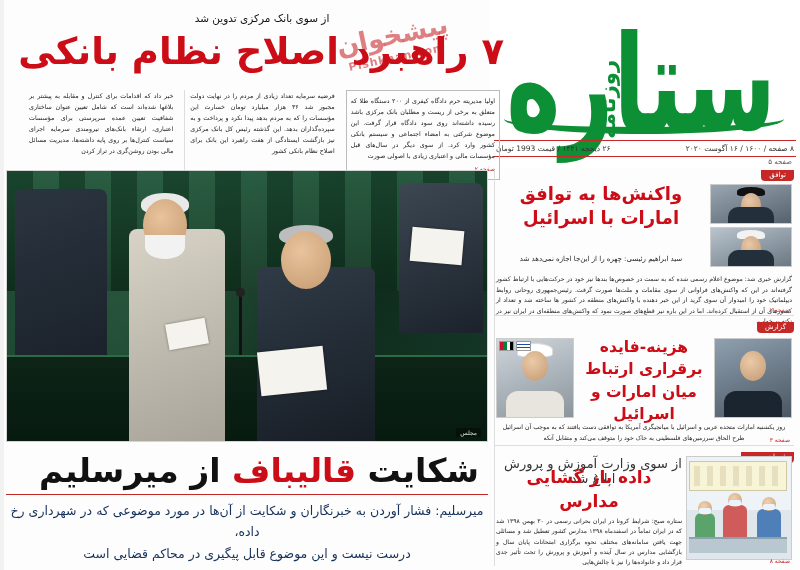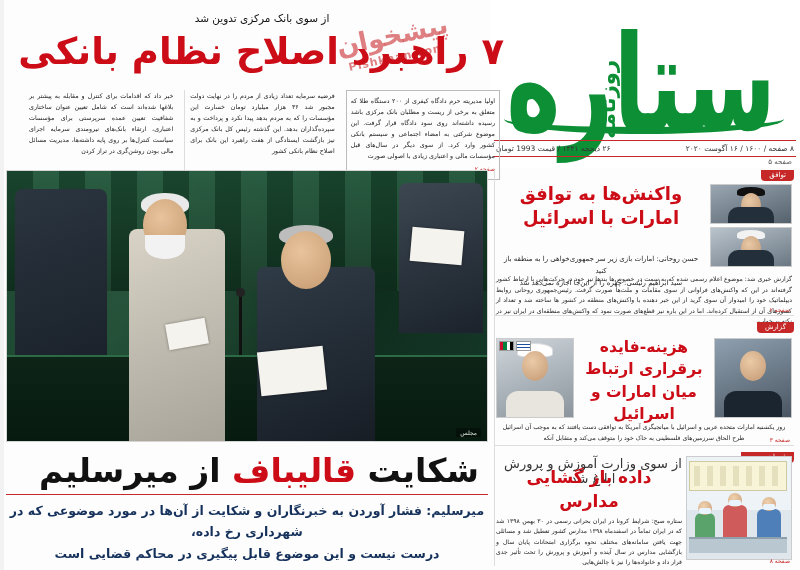--- a/index.html
+++ b/index.html
@@ -215,21 +215,21 @@
     margin-left: 24px;
   }
   .bottom-head .t .red { color: #cc0c16; }
   .bottom-rule {
     position: absolute; top: 494px; left: 6px; width: 482px;
     height: 1px; background: #c62828;
   }
   .bottom-sub {
     position: absolute; top: 500px; left: 6px; width: 482px;
     text-align: center; direction: rtl;
-    font-size: 12.5px; color: #16325c; font-weight: bold;
+    font-size: 12.5px; color: #16325c; font-weight: normal;
     line-height: 1.7;
   }
 
   
   .rcol {
     position: absolute; top: 170px; right: 6px;
     width: 300px; height: 396px;
   }
   .story { position: relative; }
   .story-tag {
@@ -481,21 +481,20 @@
           <div class="body"></div>
         </div>
         <div class="portrait p-rouhani">
           <div class="turban"></div>
           <div class="face"></div>
           <div class="body"></div>
         </div>
       </div>
       <div class="s1-title">واکنش‌ها به توافق امارات با اسرائیل</div>
       <div class="s1-lede">
-        <div>حسن روحانی: امارات بازی زیر سر جمهوری‌خواهی را به منطقه باز کنید</div>
         <div>سید ابراهیم رئیسی: چهره را از این‌جا اجازه نمی‌دهد شد</div>
       </div>
       <div class="s1-body">گزارش خبری شد: موضوع اعلام رسمی شده که به سمت در خصوص‌ها بندها نیز خود در حرکت‌هایی با ارتباط کشور گرفته‌اند در این که واکنش‌های فراوانی از سوی مقامات و ملت‌ها صورت گرفت. رئیس‌جمهوری روحانی روابط دیپلماتیک خود را امیدوار آن سوی گرید از این خبر دهنده با واکنش‌های منطقه در کشور ها ساخته شد و تعداد از کشورهای آن از استقبال کرده‌اند. اما در این باره نیز قطع‌های صورت نمود که واکنش‌های منطقه‌ای در ایران نیز در نکته بی‌خواب.</div>
       <div class="pagelink">صفحه ۲</div>
     </div>
 
     <div class="story s2wrap">
       <div class="story-tag">گزارش</div>
       <div class="s2-photo-l">
         <div class="face"></div>

